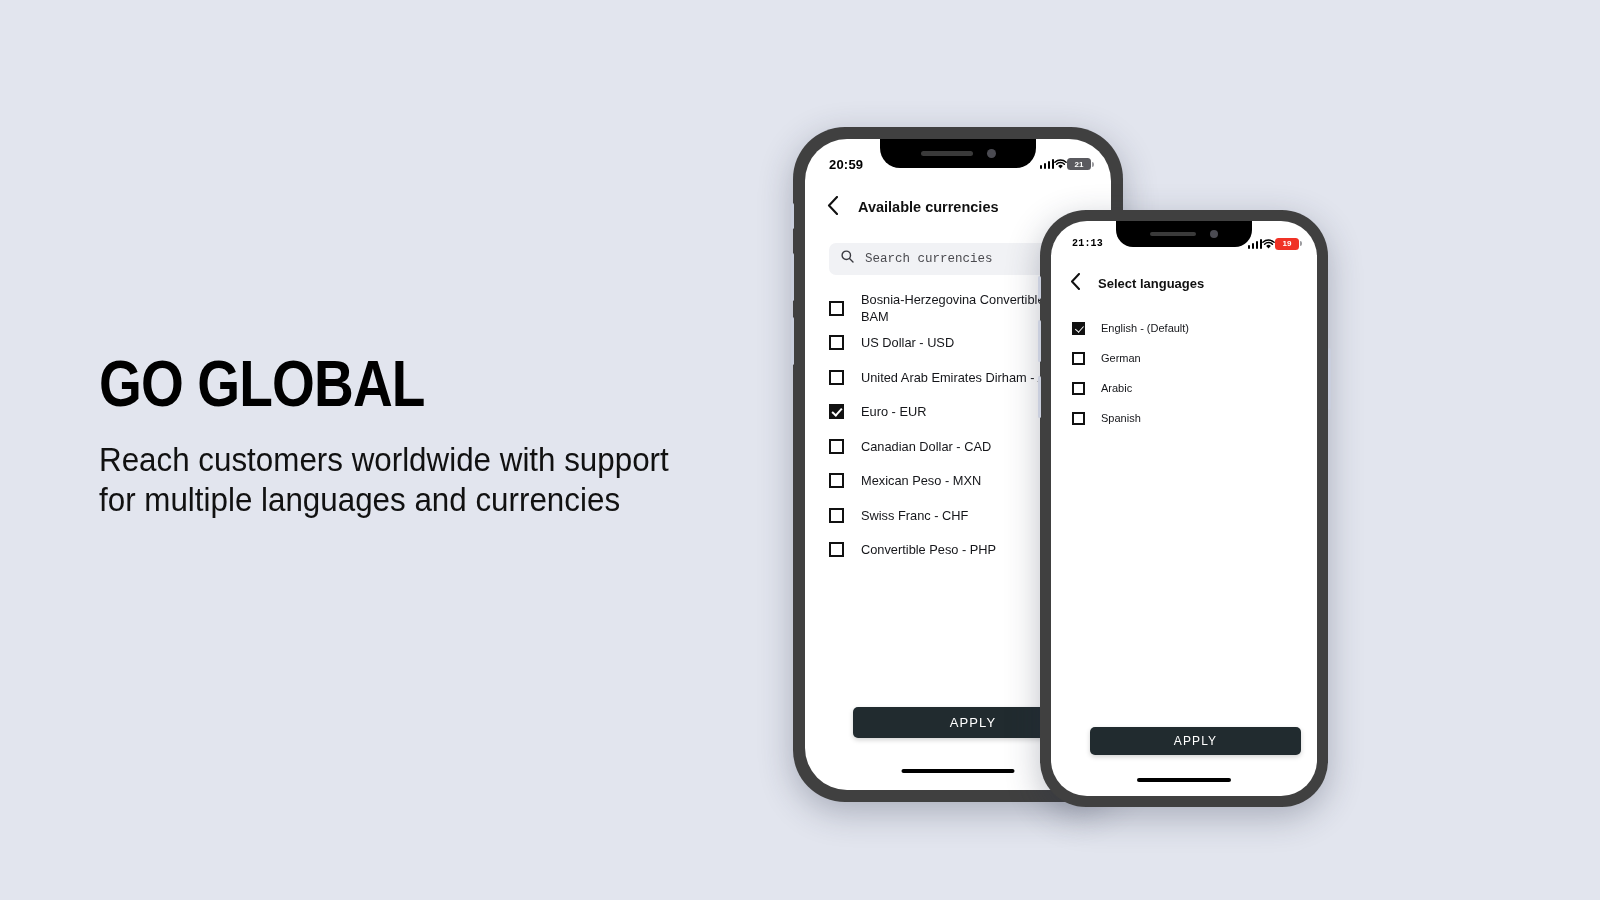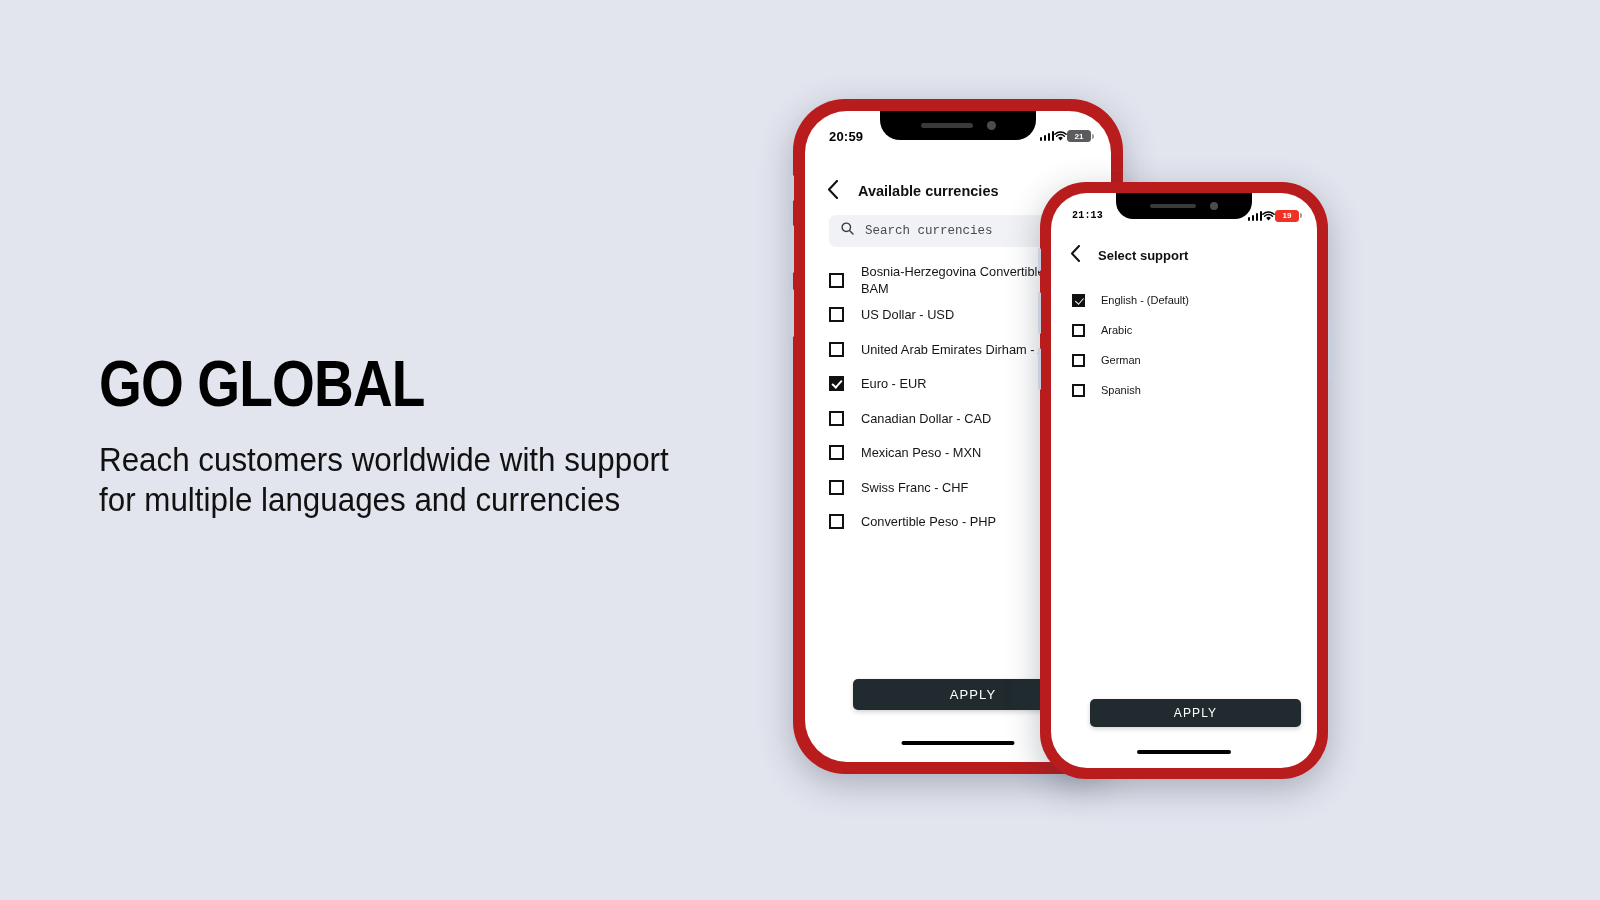--- a/index.html
+++ b/index.html
@@ -41,23 +41,24 @@
     line-height: 1.22;
     margin: 0;
     transform: scaleX(0.95);
     transform-origin: left top;
   }
   .subhead .line { display: block; white-space: nowrap; }
 
   
   .phone {
     position: absolute;
-    background: #b91c1c;
+    background: #404040;
     border-radius: 54px;
     box-shadow: 0 10px 34px rgba(40,48,70,0.30);
+    margin-top: 28px;
   }
   .phone .screen {
     position: absolute;
     background: #ffffff;
     overflow: hidden;
   }
   .side-btn {
     position: absolute;
     background: #c9cedd;
     border-radius: 3px;
@@ -169,21 +170,21 @@
   }
 
   
   .app-header {
     position: absolute;
     left: 0; right: 0;
     display: flex;
     align-items: center;
     box-sizing: border-box;
   }
-  #phone-1 .app-header { top: 60px; height: 40px; padding: 0 22px; }
+  #phone-1 .app-header { top: 48px; height: 40px; padding: 0 22px; }
   #phone-2 .app-header { top: 44px; height: 36px; padding: 0 19px; }
   .back-icon {
     display: block;
     flex: 0 0 auto;
     cursor: pointer;
   }
   .screen-title {
     font-weight: 700;
     color: #111;
   }
@@ -436,35 +437,35 @@
         </span>
       </span>
     </div>
 
     <div class="app-header">
       <span class="back-icon">
         <svg width="11" height="17" viewBox="0 0 11 17">
           <path d="M9 1 L2 8.5 L9 16" stroke="#111" stroke-width="2" fill="none" stroke-linecap="round" stroke-linejoin="round"></path>
         </svg>
       </span>
-      <span class="screen-title">Select support</span>
+      <span class="screen-title">Select languages</span>
     </div>
 
     <div class="list" id="language-list">
         <div class="row">
           <span class="cbox checked"></span>
           <span class="row-label">English - (Default)</span>
         </div>
         <div class="row">
           <span class="cbox"></span>
+          <span class="row-label">German</span>
+        </div>
+        <div class="row">
+          <span class="cbox"></span>
           <span class="row-label">Arabic</span>
-        </div>
-        <div class="row">
-          <span class="cbox"></span>
-          <span class="row-label">German</span>
         </div>
         <div class="row">
           <span class="cbox"></span>
           <span class="row-label">Spanish</span>
         </div>
       </div>
 
     <div class="apply-btn" style="background: rgb(33, 43, 47);">APPLY</div>
     <div class="home-indicator"></div>
   </div>

